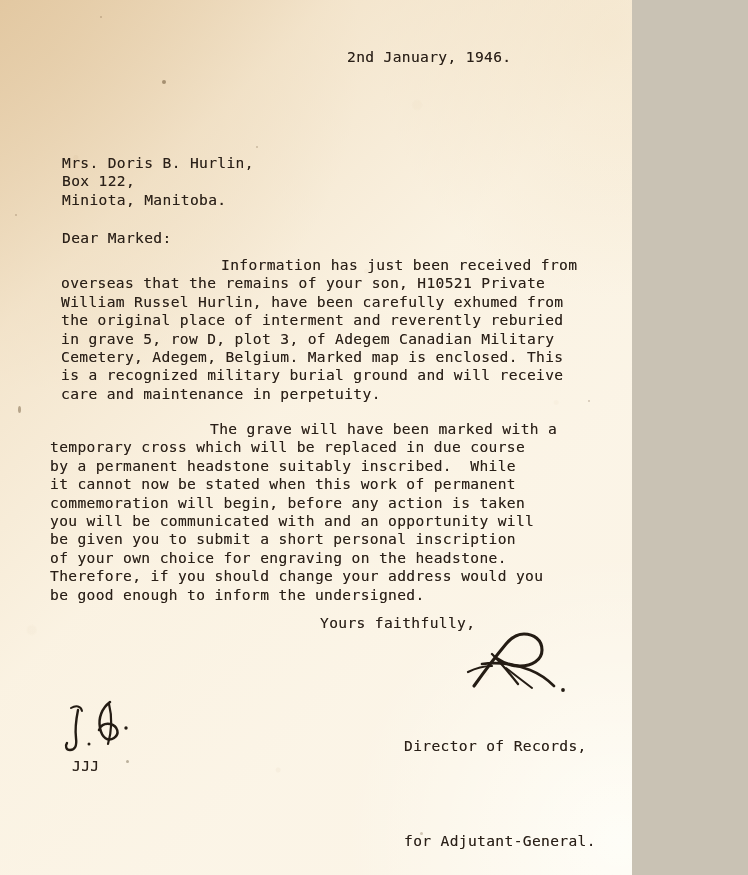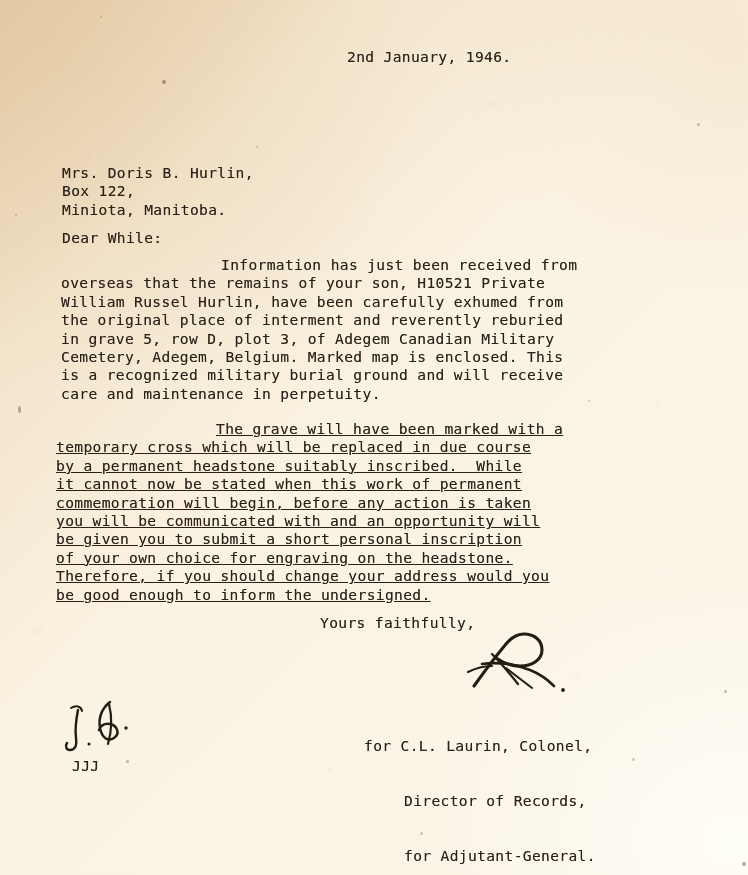--- a/index.html
+++ b/index.html
@@ -4,21 +4,21 @@
 <title>Letter</title>
 <style>
   html, body {
     margin: 0;
     padding: 0;
     background: #c9c2b4;
   }
 
   #page {
     position: relative;
-    width: 748px;
+    width: 632px;
     height: 875px;
     overflow: hidden;
     background: #86efac;
     font-family: "DejaVu Sans Mono", "Liberation Mono", monospace;
   }
 
   
   .paper-base {
     position: absolute;
     inset: 0;
@@ -76,33 +76,33 @@
     color: #2a2018;
     font-size: 14.6px;
     line-height: 18.4px;
     letter-spacing: 0.35px;
     text-shadow: 0 0 0.6px rgba(42,32,24,0.45);
   }
 
   .blk { position: absolute; white-space: pre; }
 
   .date-line   { left: 347px; top: 48px; }
-  .addr        { left: 62px;  top: 164px; }
+  .addr        { left: 62px;  top: 154px; }
   .salutation  { left: 62px;  top: 229px; }
   .para1       { left: 61px;  top: 256px; }
-  .para2       { left: 56px;  top: 420px; text-decoration: underline; }
+  .para2       { left: 50px;  top: 420px; }
   .closing     { left: 320px; top: 614px; text-align: right; }
   .sig-block   { left: 364px; top: 700px; }
   .initials    { left: 72px;  top: 757px; }
 
   .indent { display: inline-block; width: 160px; }
 
   .sig-block .ln { display: block; }
   .sig-block .ln.c2 { padding-left: 40px; }
-  .sig-block .ln.c3 { padding-left: 40px; }
+  .sig-block .ln.c3 { padding-left: 40px; margin-top: 40px; }
 
   
   .sig-mark { position: absolute; left: 462px; top: 628px; }
   .init-mark { position: absolute; left: 56px; top: 694px; }
   .ink path, .ink line { fill: none; stroke: #241c14; stroke-linecap: round; stroke-linejoin: round; }
 
   
   .dot { position: absolute; border-radius: 50%; background: #5d4a30; opacity: 0.4; }
 </style>
 </head>
@@ -127,21 +127,21 @@
   <div class="speck" style="left:335px;top:505px;width:2px;height:2px;opacity:.25;"></div>
 
   <div class="sheet">
 
     <div class="blk date-line">2nd January, 1946.</div>
 
     <div class="blk addr">Mrs. Doris B. Hurlin,
 Box 122,
 Miniota, Manitoba.</div>
 
-    <div class="blk salutation">Dear While:</div>
+    <div class="blk salutation">Dear Marked:</div>
 
     <div class="blk para1"><span class="indent"></span><span>Information has just been received from
 overseas that the remains of your son, H10521 Private
 William Russel Hurlin, have been carefully exhumed from
 the original place of interment and reverently reburied
 in grave 5, row D, plot 3, of Adegem Canadian Military
 Cemetery, Adegem, Belgium. Marked map is enclosed. This
 is a recognized military burial ground and will receive
 care and maintenance in perpetuity.</span></div>
 
@@ -152,21 +152,20 @@
 commemoration will begin, before any action is taken
 you will be communicated with and an opportunity will
 be given you to submit a short personal inscription
 of your own choice for engraving on the headstone.
 Therefore, if you should change your address would you
 be good enough to inform the undersigned.</span></div>
 
     <div class="blk closing">Yours faithfully,</div>
 
     <div class="blk sig-block">
-      <span class="ln c1">for C.L. Laurin, Colonel,</span>
       <span class="ln c2">Director of Records,</span>
       <span class="ln c3">for Adjutant-General.</span>
     </div>
 
     <div class="blk initials">JJJ</div>
   </div>
 
   <div class="sig-mark">
     <svg class="ink" width="120" height="68" viewBox="0 0 120 68" aria-hidden="true">
       <path d="M12 58 C22 44, 34 28, 44 16 C49 10, 55 6, 62 6

